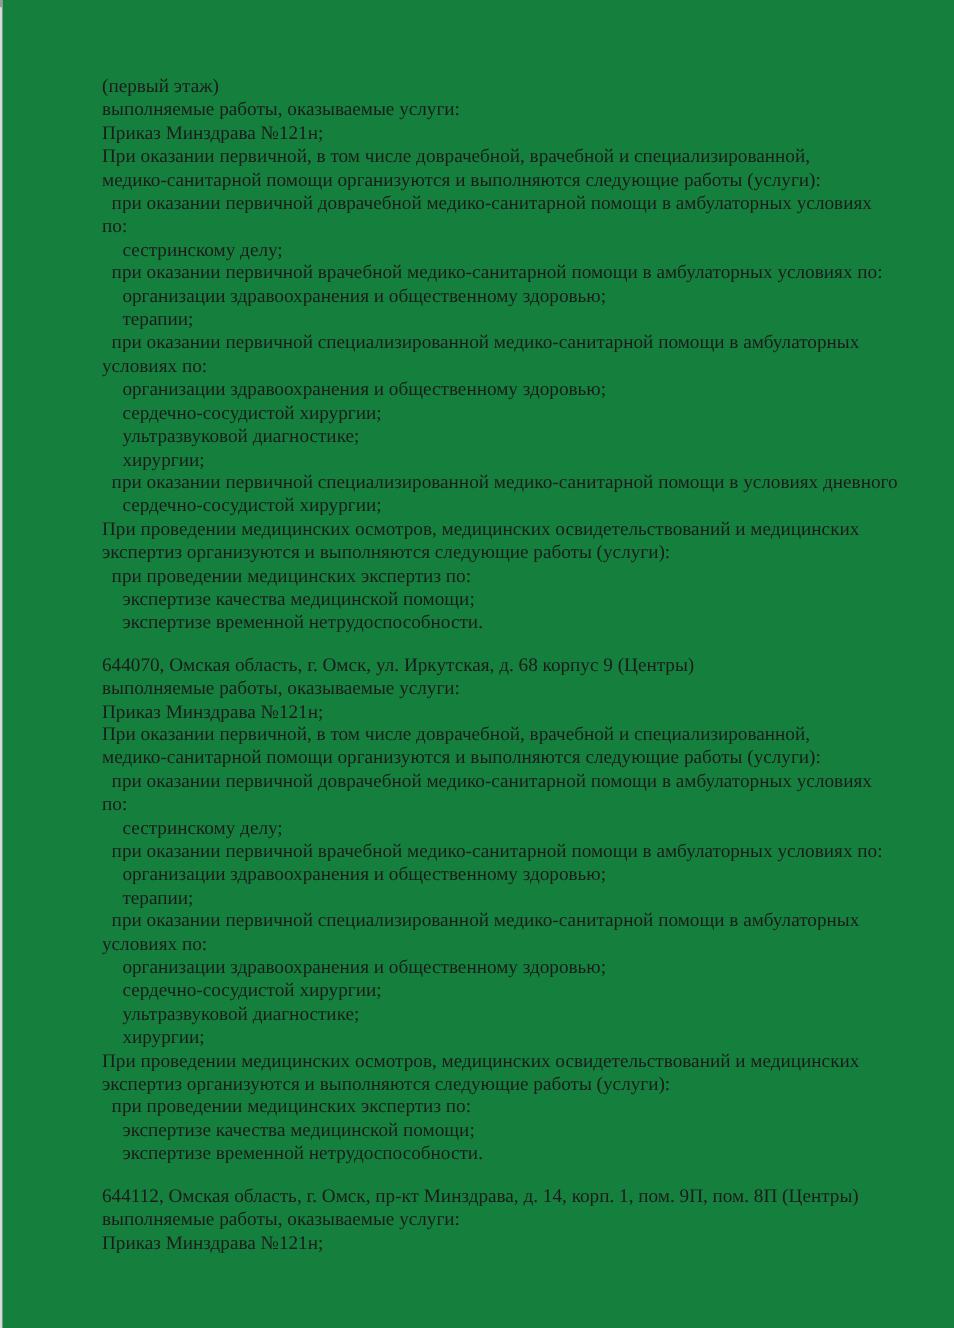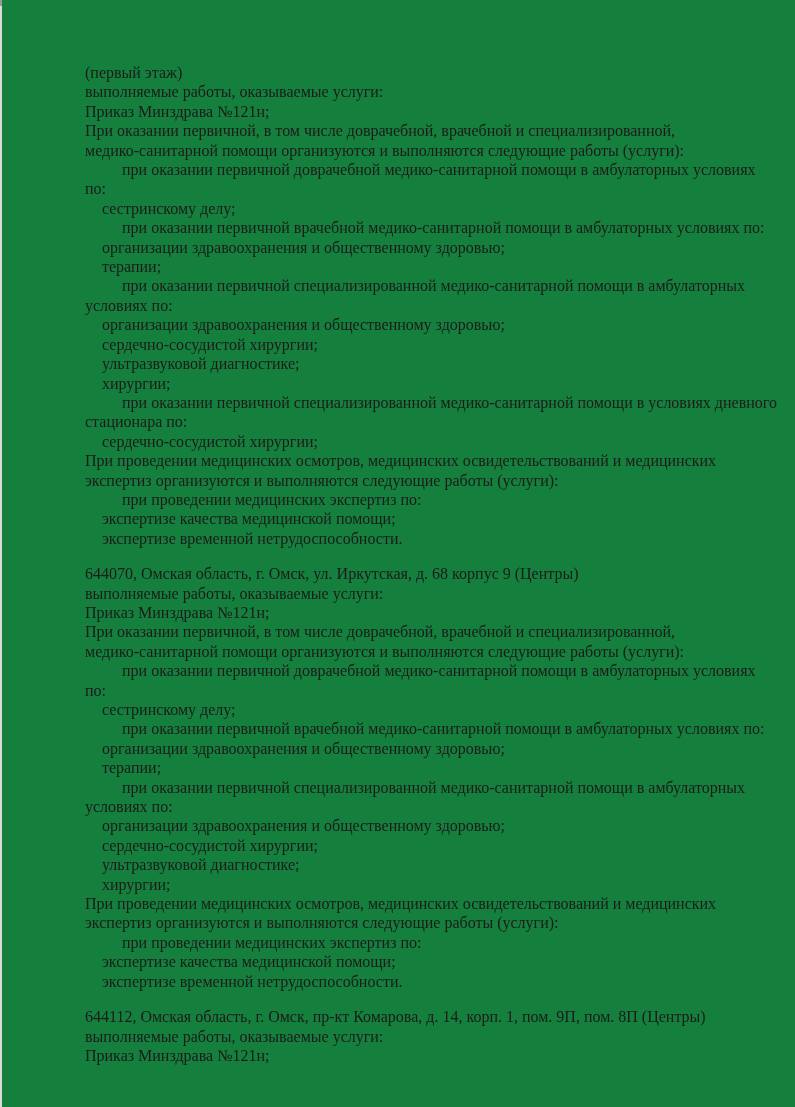--- a/index.html
+++ b/index.html
@@ -39,21 +39,21 @@
     width: 670px;
     color: #1b1b1b;
     font-size: 16px;
     line-height: 19.4px;
     letter-spacing: 0;
   }
   .doc-section { margin: 0; }
   .doc-section + .doc-section { margin-top: 16px; }
   .doc-line { white-space: nowrap; }
   .indent-0 { padding-left: 0; }
-  .indent-1 { padding-left: 8px; margin-left: 29px; }
+  .indent-1 { padding-left: 8px; }
   .indent-2 { padding-left: 17px; }
 </style>
 </head>
 <body>
 
 <div id="page">
   <div id="left-edge"></div>
   <div id="left-edge-cap"></div>
   <div id="doc">
     <div class="doc-section">
@@ -68,21 +68,20 @@
         <div class="doc-line indent-1">при оказании первичной врачебной медико-санитарной помощи в амбулаторных условиях по:</div>
         <div class="doc-line indent-2">организации здравоохранения и общественному здоровью;</div>
         <div class="doc-line indent-2">терапии;</div>
         <div class="doc-line indent-1">при оказании первичной специализированной медико-санитарной помощи в амбулаторных</div>
         <div class="doc-line indent-0">условиях по:</div>
         <div class="doc-line indent-2">организации здравоохранения и общественному здоровью;</div>
         <div class="doc-line indent-2">сердечно-сосудистой хирургии;</div>
         <div class="doc-line indent-2">ультразвуковой диагностике;</div>
         <div class="doc-line indent-2">хирургии;</div>
         <div class="doc-line indent-1">при оказании первичной специализированной медико-санитарной помощи в условиях дневного</div>
-        <div class="doc-line indent-0">стационара по:</div>
         <div class="doc-line indent-2">сердечно-сосудистой хирургии;</div>
         <div class="doc-line indent-0">При проведении медицинских осмотров, медицинских освидетельствований и медицинских</div>
         <div class="doc-line indent-0">экспертиз организуются и выполняются следующие работы (услуги):</div>
         <div class="doc-line indent-1">при проведении медицинских экспертиз по:</div>
         <div class="doc-line indent-2">экспертизе качества медицинской помощи;</div>
         <div class="doc-line indent-2">экспертизе временной нетрудоспособности.</div>
       </div>
     <div class="doc-section">
         <div class="doc-line indent-0">644070, Омская область, г. Омск, ул. Иркутская, д. 68 корпус 9 (Центры)</div>
         <div class="doc-line indent-0">выполняемые работы, оказываемые услуги:</div>
@@ -101,18 +100,18 @@
         <div class="doc-line indent-2">сердечно-сосудистой хирургии;</div>
         <div class="doc-line indent-2">ультразвуковой диагностике;</div>
         <div class="doc-line indent-2">хирургии;</div>
         <div class="doc-line indent-0">При проведении медицинских осмотров, медицинских освидетельствований и медицинских</div>
         <div class="doc-line indent-0">экспертиз организуются и выполняются следующие работы (услуги):</div>
         <div class="doc-line indent-1">при проведении медицинских экспертиз по:</div>
         <div class="doc-line indent-2">экспертизе качества медицинской помощи;</div>
         <div class="doc-line indent-2">экспертизе временной нетрудоспособности.</div>
       </div>
     <div class="doc-section">
-        <div class="doc-line indent-0">644112, Омская область, г. Омск, пр-кт Комарова, д. 14, корп. 1, пом. 9П, пом. 8П (Центры)</div>
+        <div class="doc-line indent-0">644112, Омская область, г. Омск, пр-кт Минздрава, д. 14, корп. 1, пом. 9П, пом. 8П (Центры)</div>
         <div class="doc-line indent-0">выполняемые работы, оказываемые услуги:</div>
         <div class="doc-line indent-0">Приказ Минздрава №121н;</div>
       </div>
   </div>
 </div>
 
 </body></html>

